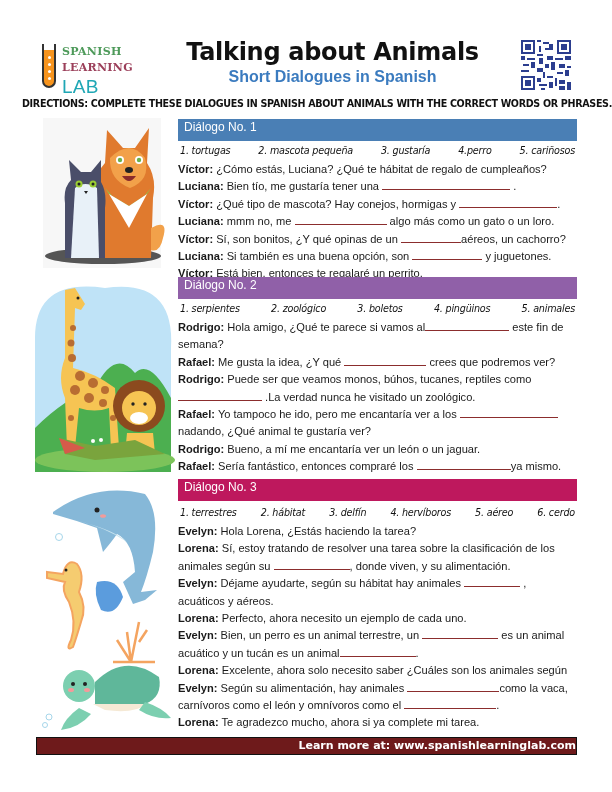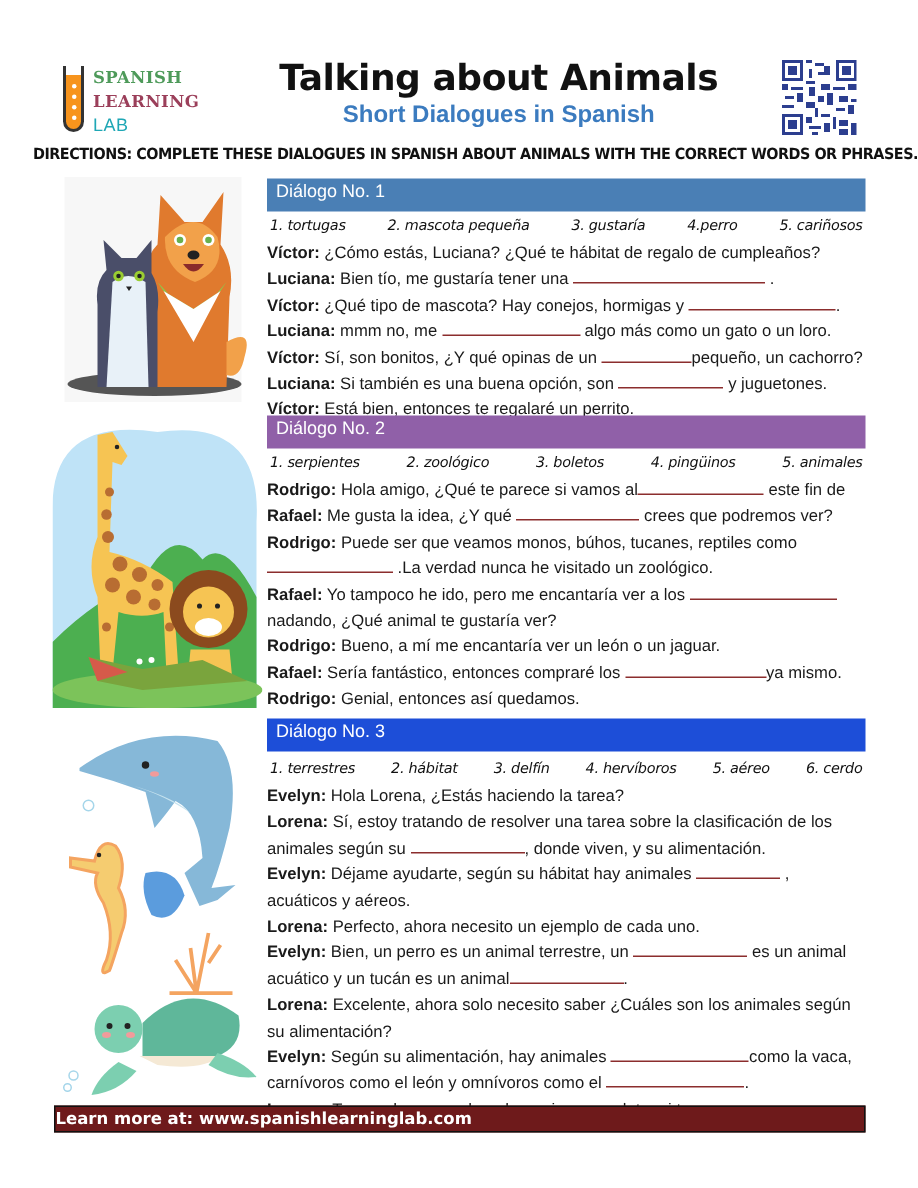--- a/index.html
+++ b/index.html
@@ -5,37 +5,37 @@
   * { box-sizing: border-box; margin: 0; padding: 0; }
   html, body { width: 612px; height: 792px; background: #ffffff; overflow: hidden; }
   body { position: relative; font-family: "Liberation Sans", sans-serif; color: #1a1a1a; }
 
   .logo { position: absolute; left: 38px; top: 40px; width: 120px; height: 54px; }
   .logo .tube { position: absolute; left: 4px; top: 4px; width: 14px; height: 44px; border: 2px solid #333; border-top: none; border-radius: 0 0 8px 8px; background: linear-gradient(#fff 0, #fff 6px, #f7941d 6px); }
   .logo .tube::after { content: ""; position: absolute; left: 4px; top: 12px; width: 3px; height: 3px; background: #fff; border-radius: 50%; box-shadow: 0 7px 0 #fff, 0 14px 0 #fff, 0 21px 0 #fff; }
   .logo .l1, .logo .l2, .logo .l3 { position: absolute; left: 24px; font-family: "DejaVu Serif", serif; font-weight: bold; font-size: 11px; letter-spacing: 0.3px; }
   .logo .l1 { top: 5px; color: #4e9a5a; }
   .logo .l2 { top: 21px; color: #9b3f5a; }
-  .logo .l3 { top: 36px; color: #1fa7b5; font-family: "Liberation Sans", sans-serif; font-weight: normal; font-size: 12px; text-align: right; }
+  .logo .l3 { top: 36px; color: #1fa7b5; font-family: "Liberation Sans", sans-serif; font-weight: normal; font-size: 19px; text-align: right; }
 
   .title { position: absolute; left: 160px; top: 38px; width: 345px; text-align: center; font-family: "DejaVu Sans", sans-serif; font-weight: 900; font-size: 24px; color: #111; letter-spacing: -0.3px; }
   .subtitle { position: absolute; left: 160px; top: 68px; width: 345px; text-align: center; font-size: 16px; font-weight: bold; color: #3b7bbf; }
 
   .directions { position: absolute; left: 22px; top: 97px; width: 575px; font-family: "DejaVu Sans", sans-serif; font-weight: bold; font-size: 10.3px; letter-spacing: -0.35px; color: #111; transform: scaleX(0.93); transform-origin: left; white-space: nowrap; }
 
   .illus { position: absolute; left: 35px; }
 
   .section { position: absolute; left: 178px; width: 399px; }
   .sec-head { height: 22px; color: #fff; font-size: 12px; padding-left: 6px; line-height: 17px; }
   .word-bank { display: flex; justify-content: space-between; font-family: "DejaVu Sans", sans-serif; font-size: 9.6px; letter-spacing: -0.2px; color: #111; padding: 4px 2px 0 2px; height: 20px; font-style: italic; }
   .line { font-size: 11.1px; line-height: 17.4px; color: #1a1a1a; white-space: nowrap; }
   .spk { font-weight: bold; }
   .blank { display: inline-block; border-bottom: 1px solid #8b2d2d; height: 10px; vertical-align: baseline; }
 
-  .footer { position: absolute; left: 36px; top: 737px; width: 541px; height: 18px; background: #6e1a1b; border: 1px solid #111; color: #fff; font-family: "DejaVu Sans", sans-serif; font-weight: bold; font-size: 11px; text-align: left; line-height: 16px; }
+  .footer { position: absolute; left: 36px; top: 737px; width: 541px; height: 18px; background: #6e1a1b; border: 1px solid #111; color: #fff; font-family: "DejaVu Sans", sans-serif; font-weight: bold; font-size: 11px; text-align: right; line-height: 16px; }
 </style>
 </head>
 <body>
 
 <div class="logo">
   <div class="tube"></div>
   <div class="l1">SPANISH</div>
   <div class="l2">LEARNING</div>
   <div class="l3">LAB</div>
 </div>
@@ -193,63 +193,63 @@
     <span>1. tortugas</span>
     <span>2. mascota pequeña</span>
     <span>3. gustaría</span>
     <span>4.perro</span>
     <span>5. cariñosos</span>
   </div>
   <div class="line"><span class="spk">Víctor:</span><span> ¿Cómo estás, Luciana? ¿Qué te hábitat de regalo de cumpleaños?</span></div>
   <div class="line"><span class="spk">Luciana:</span><span> Bien tío, me gustaría tener una </span><span class="blank" style="width:128px;"></span><span> .</span></div>
   <div class="line"><span class="spk">Víctor:</span><span> ¿Qué tipo de mascota? Hay conejos, hormigas y </span><span class="blank" style="width:98px;"></span><span>.</span></div>
   <div class="line"><span class="spk">Luciana:</span><span> mmm no, me </span><span class="blank" style="width:92px;"></span><span> algo más como un gato o un loro.</span></div>
-  <div class="line"><span class="spk">Víctor:</span><span> Sí, son bonitos, ¿Y qué opinas de un </span><span class="blank" style="width:60px;"></span><span>pequeño, un cachorro?</span></div>
+  <div class="line"><span class="spk">Víctor:</span><span> Sí, son bonitos, ¿Y qué opinas de un </span><span class="blank" style="width:60px;"></span><span>aéreos, un cachorro?</span></div>
   <div class="line"><span class="spk">Luciana:</span><span> Si también es una buena opción, son </span><span class="blank" style="width:70px;"></span><span> y juguetones.</span></div>
   <div class="line"><span class="spk">Víctor:</span><span> Está bien, entonces te regalaré un perrito.</span></div>
 </div>
 
 <div class="section" style="top:277px;">
   <div class="sec-head" style="background:#9060a8;">Diálogo No. 2</div>
   <div class="word-bank">
     <span>1. serpientes</span>
     <span>2. zoológico</span>
     <span>3. boletos</span>
     <span>4. pingüinos</span>
     <span>5. animales</span>
   </div>
   <div class="line"><span class="spk">Rodrigo:</span><span> Hola amigo, ¿Qué te parece si vamos al</span><span class="blank" style="width:84px;"></span><span> este fin de</span></div>
+  <div class="line"><span class="spk"></span><span>semana?</span></div>
   <div class="line"><span class="spk">Rafael:</span><span> Me gusta la idea, ¿Y qué </span><span class="blank" style="width:82px;"></span><span> crees que podremos ver?</span></div>
   <div class="line"><span class="spk">Rodrigo:</span><span> Puede ser que veamos monos, búhos, tucanes, reptiles como</span></div>
   <div class="line"><span class="blank" style="width:84px;"></span><span> .La verdad nunca he visitado un zoológico.</span></div>
   <div class="line"><span class="spk">Rafael:</span><span> Yo tampoco he ido, pero me encantaría ver a los </span><span class="blank" style="width:98px;"></span></div>
   <div class="line"><span class="spk"></span><span>nadando, ¿Qué animal te gustaría ver?</span></div>
   <div class="line"><span class="spk">Rodrigo:</span><span> Bueno, a mí me encantaría ver un león o un jaguar.</span></div>
   <div class="line"><span class="spk">Rafael:</span><span> Sería fantástico, entonces compraré los </span><span class="blank" style="width:94px;"></span><span>ya mismo.</span></div>
   <div class="line"><span class="spk">Rodrigo:</span><span> Genial, entonces así quedamos.</span></div>
 </div>
 
 <div class="section" style="top:479px;">
-  <div class="sec-head" style="background:#1d4ed8;">Diálogo No. 3</div>
+  <div class="sec-head" style="background:#be185d;">Diálogo No. 3</div>
   <div class="word-bank" style="height:22px;padding-top:6px;">
     <span>1. terrestres</span>
     <span>2. hábitat</span>
     <span>3. delfín</span>
     <span>4. hervíboros</span>
     <span>5. aéreo</span>
     <span>6. cerdo</span>
   </div>
   <div class="line"><span class="spk">Evelyn:</span><span> Hola Lorena, ¿Estás haciendo la tarea?</span></div>
   <div class="line"><span class="spk">Lorena:</span><span> Sí, estoy tratando de resolver una tarea sobre la clasificación de los</span></div>
   <div class="line"><span class="spk"></span><span>animales según su </span><span class="blank" style="width:76px;"></span><span>, donde viven, y su alimentación.</span></div>
   <div class="line"><span class="spk">Evelyn:</span><span> Déjame ayudarte, según su hábitat hay animales </span><span class="blank" style="width:56px;"></span><span> ,</span></div>
   <div class="line"><span class="spk"></span><span>acuáticos y aéreos.</span></div>
   <div class="line"><span class="spk">Lorena:</span><span> Perfecto, ahora necesito un ejemplo de cada uno.</span></div>
   <div class="line"><span class="spk">Evelyn:</span><span> Bien, un perro es un animal terrestre, un </span><span class="blank" style="width:76px;"></span><span> es un animal</span></div>
   <div class="line"><span class="spk"></span><span>acuático y un tucán es un animal</span><span class="blank" style="width:76px;"></span><span>.</span></div>
   <div class="line"><span class="spk">Lorena:</span><span> Excelente, ahora solo necesito saber ¿Cuáles son los animales según</span></div>
-  <div class="line"><span class="spk"></span><span>su alimentación?</span></div>
   <div class="line"><span class="spk">Evelyn:</span><span> Según su alimentación, hay animales </span><span class="blank" style="width:92px;"></span><span>como la vaca,</span></div>
   <div class="line"><span class="spk"></span><span>carnívoros como el león y omnívoros como el </span><span class="blank" style="width:92px;"></span><span>.</span></div>
   <div class="line"><span class="spk">Lorena:</span><span> Te agradezco mucho, ahora si ya complete mi tarea.</span></div>
 </div>
 
 <div class="footer">Learn more at:   www.spanishlearninglab.com</div>
 
 </body></html>

